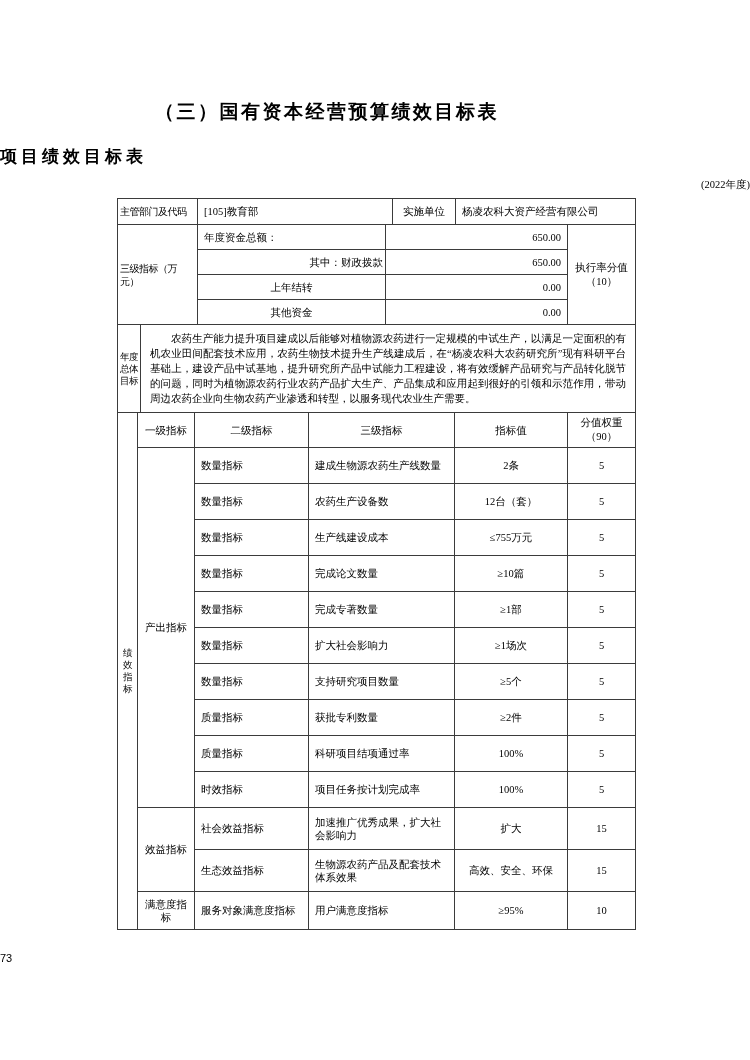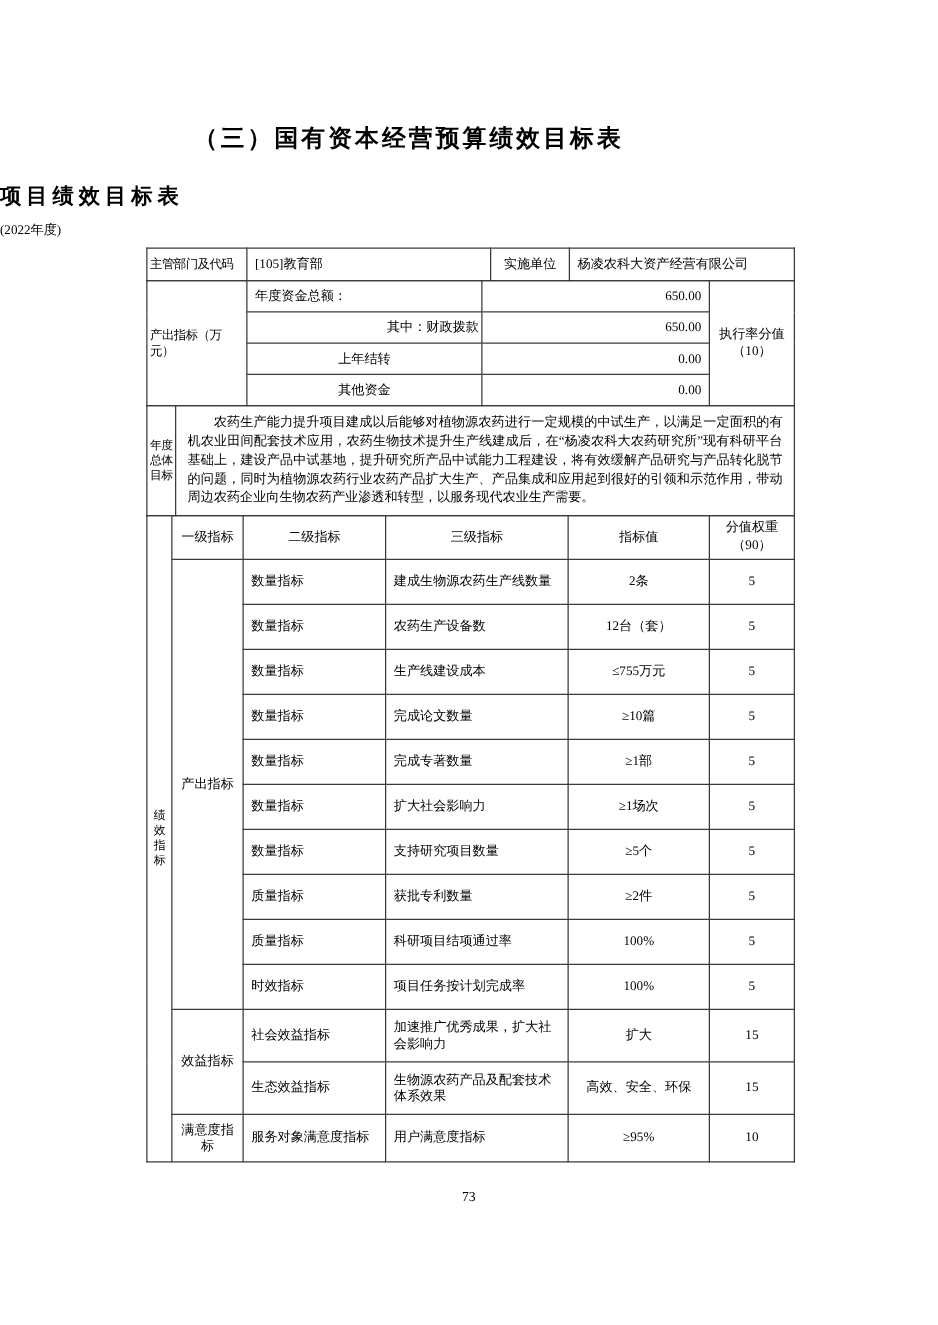--- a/index.html
+++ b/index.html
@@ -17,21 +17,21 @@
     margin: 0; padding: 98px 0 0 155px;
     font-size: 19px; font-weight: bold;
     letter-spacing: 2.5px; line-height: 27px;
   }
   .h2 {
     margin: 20px 0 0 0;
     font-size: 17px; font-weight: bold;
     text-align: left; letter-spacing: 4px; line-height: 24px;
   }
   .year-note {
-    margin-top: 9px; text-align: left;
+    margin-top: 9px; text-align: right;
     font-size: 10.5px; line-height: 13px;
   }
 
   .tbl-wrap { margin: 7px 0 0 117px; width: 518px; }
   table { border-collapse: collapse; table-layout: fixed; width: 518px; }
   table + table { margin-top: -1px; }
   td {
     border: 1px solid #3b3b3b;
     font-size: 10.5px;
     padding: 0 2px;
@@ -48,22 +48,22 @@
     font-size: 9.5px; line-height: 12px; letter-spacing: -0.5px;
     text-align: center; padding: 0 1px; word-break: break-all;
   }
   .twoline { text-align: center; line-height: 14px; }
   .goal-cell { padding: 5px 9px; }
   .goal-cell p {
     margin: 0; font-size: 10.5px; line-height: 15px;
     text-align: justify; text-indent: 2em;
   }
   .pagenum {
-    margin-top: 22px; text-align: center;
-    font-size: 11px; font-family: Liberation Serif, serif;
+    margin-top: 22px; text-align: left;
+    font-size: 11px; font-family: Liberation Sans, sans-serif;
   }
 </style>
 </head>
 <body>
 
 <div class="doc">
 
   <h1 class="h1">（三）国有资本经营预算绩效目标表</h1>
   <h2 class="h2">项目绩效目标表</h2>
   <div class="year-note">(2022年度)</div>
@@ -89,21 +89,21 @@
 
     <table>
       <colgroup>
           <col style="width:80px">
           <col style="width:188px">
           <col style="width:182px">
           <col style="width:68px">
         </colgroup>
       <tbody>
           <tr style="height:25px">
-        <td class="tight" rowspan="4">产出指标（万元）</td>
+        <td class="tight" rowspan="4">三级指标（万元）</td>
         <td class="l">年度资金总额：</td>
         <td class="r">650.00</td>
         <td class="twoline" rowspan="4">
           <div>执行率分值</div>
           <div>（10）</div>
         </td>
       </tr>
       <tr style="height:25px">
         <td class="indent">其中：财政拨款</td>
         <td class="r">650.00</td>

